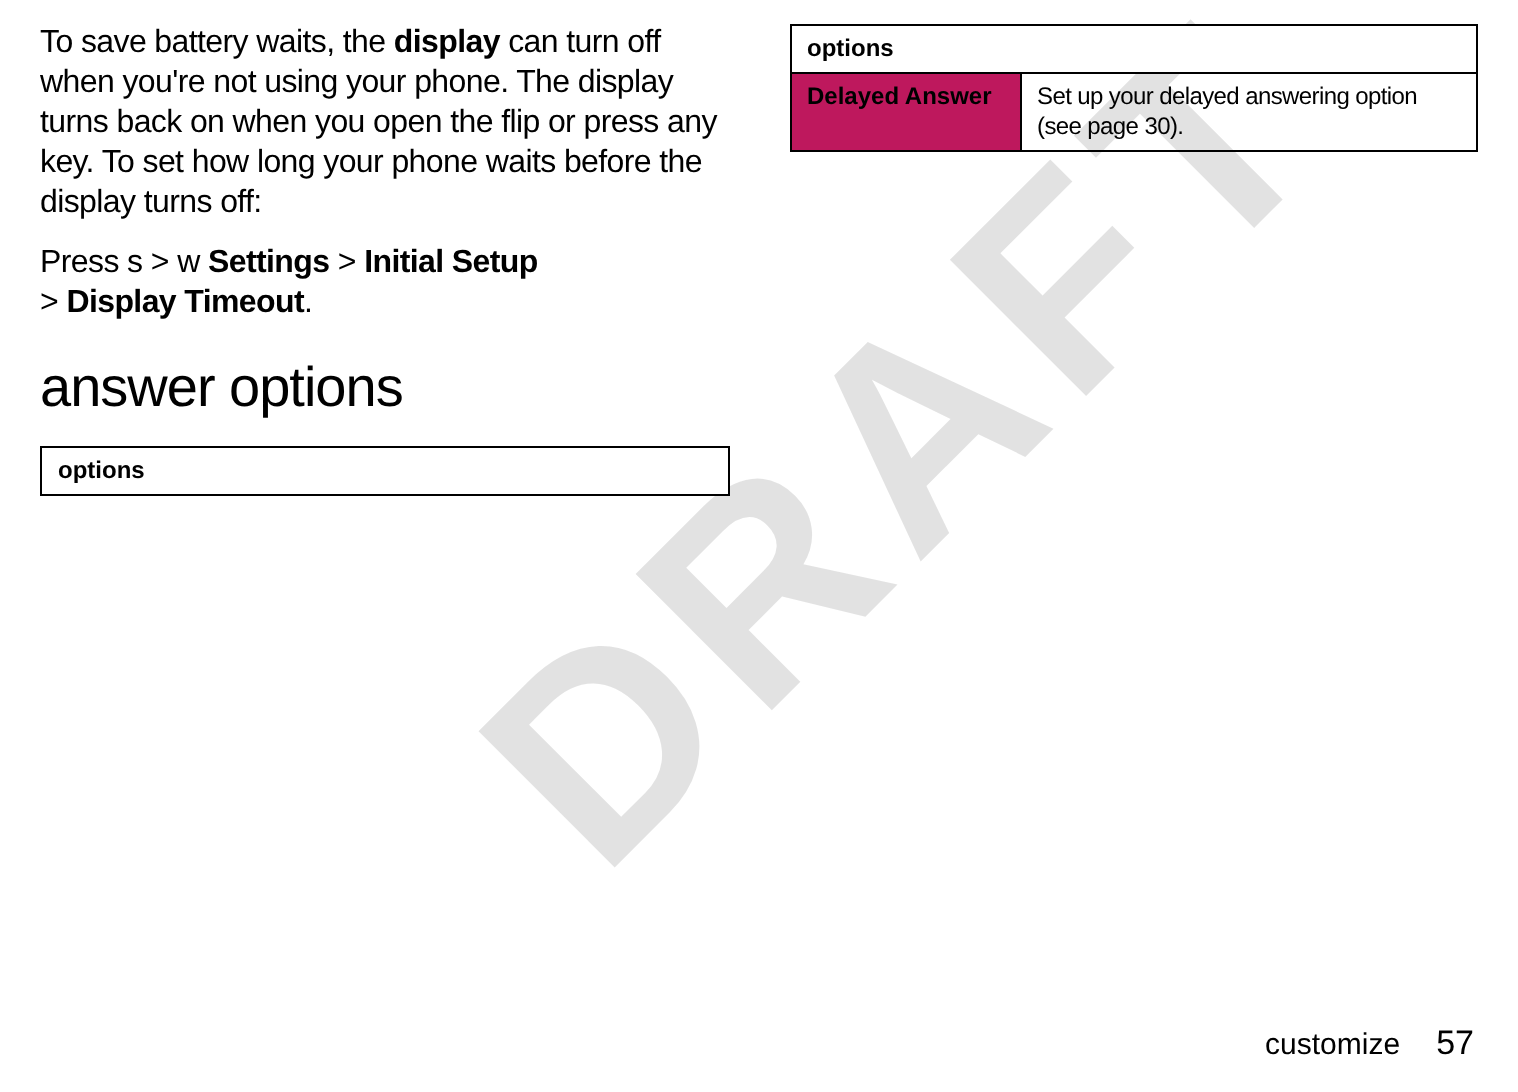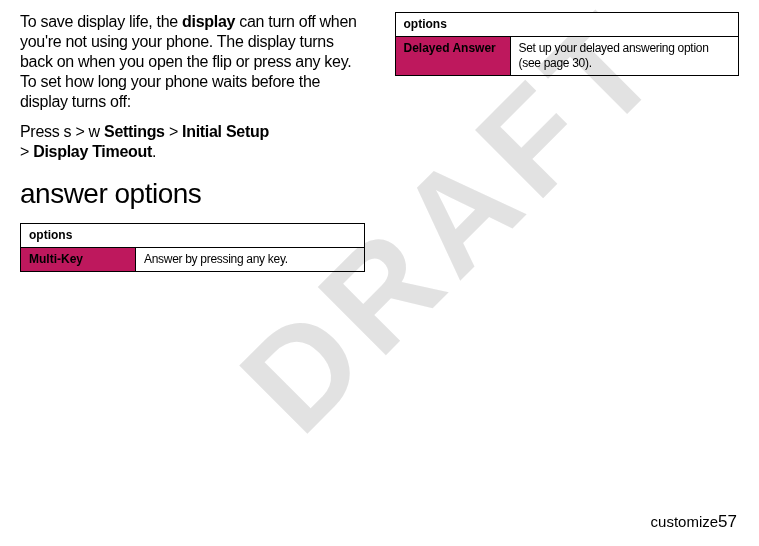--- a/index.html
+++ b/index.html
@@ -70,54 +70,50 @@
     font-weight: bold;
     background: #be185d;
     width: 115px;
   }
   .footer {
     position: absolute;
     bottom: 14px;
     right: 22px;
     font-size: 15px;
   }
-  .footer .label { font-family: Arial, sans-serif; }
+  .footer .label { font-family: Arial, sans-serif; margin-right: 18px; }
   .footer .pagenum { font-weight: normal; font-size: 17px; }
   .glyph { font-family: Arial; }
 </style>
 </head>
 <body>
 
 <div class="watermark">DRAFT</div>
 
 <div class="content">
 
   <div class="col">
     <p class="narrow">
-      <span>To save display life, the </span><span class="bold">display</span><span> can turn off when you're not using your phone. The display turns back on when you open the flip or press any key. To set how long your phone waits before the display turns off:</span>
+      <span>To save battery waits, the </span><span class="bold">display</span><span> can turn off when you're not using your phone. The display turns back on when you open the flip or press any key. To set how long your phone waits before the display turns off:</span>
     </p>
 
     <p class="narrow">
       <span>Press </span><span class="glyph">s</span><span> &gt; </span><span class="glyph">w</span><span class="bold-narrow"> Settings</span><span> &gt; </span><span class="bold-narrow">Initial Setup</span><br>
       <span>&gt; </span><span class="bold-narrow">Display Timeout</span><span>.</span>
     </p>
 
     <h2>answer options</h2>
 
 
 
     <table>
       <tbody>
           <tr>
             <th colspan="2">options</th>
           </tr>
-      <tr>
-        <td class="opt-name">Multi-Key</td>
-        <td class="narrow">Answer by pressing any key.</td>
-      </tr>
     </tbody>
       </table>
   </div>
 
   <div class="col">
     <table style="margin-top:0;">
       <tbody>
           <tr>
             <th colspan="2">options</th>
           </tr>

